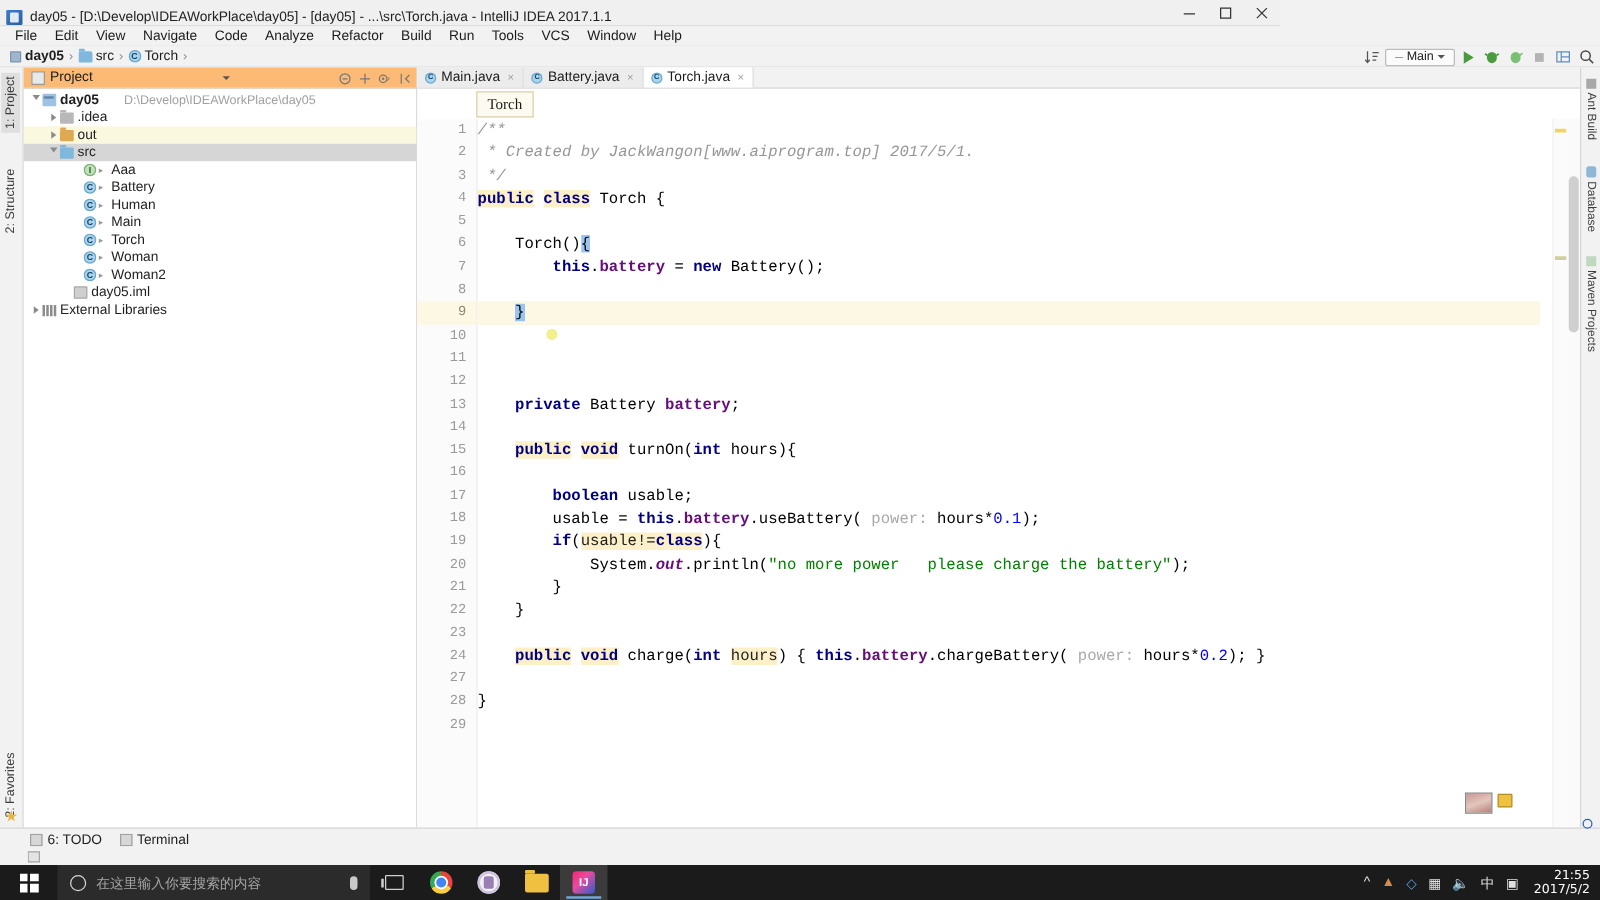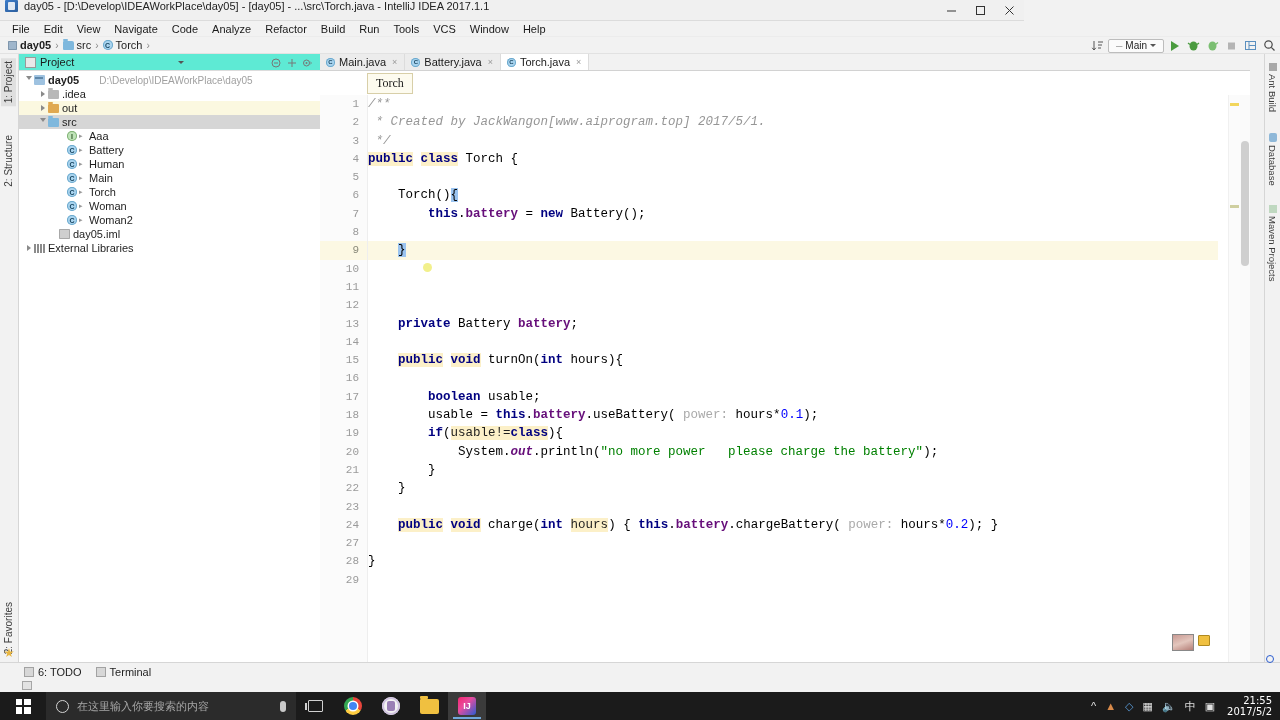--- a/index.html
+++ b/index.html
@@ -8,21 +8,21 @@
     font-family:"Liberation Sans", sans-serif;
     font-size:11px; color:#1e1e1e;
     background:#f2f2f2;
   }
   #app { position:relative; width:1280px; height:720px; }
 
   
   .titlebar{
     position:absolute; left:0; top:0; width:1024px; height:21px;
     background:#f0f0f0; border-bottom:1px solid #dcdcdc;
-    display:flex; align-items:flex-start;
+    display:flex; align-items:flex-end;
   }
   .tb-icon{
     width:13px; height:12px; margin:0 6px 0 5px;
     background:linear-gradient(145deg,#3d7cc9 0%,#2c5f9e 100%);
     border-radius:1px; position:relative; flex:none;
   }
   .tb-icon:after{content:""; position:absolute; left:3px; top:2px; width:7px; height:8px;
      background:#fff; opacity:.85; border-radius:1px;}
   .tb-title{ font-size:11px; color:#222; white-space:nowrap; }
   .win-btns{ position:absolute; right:0; top:0; height:21px; display:flex; }
@@ -83,21 +83,21 @@
   .vtab.sel{ background:#dfdfdf; }
   .star{ position:absolute; left:4px; bottom:22px; width:10px;height:10px;
     background:#e8b642; clip-path:polygon(50% 0,61% 35%,98% 35%,68% 57%,79% 91%,50% 70%,21% 91%,32% 57%,2% 35%,39% 35%);}
 
   
   .project-panel{
     position:absolute; left:19px; top:54px; width:315px; height:608px;
     background:#fff; border-right:1px solid #cfcfcf;
   }
   .pp-header{
-    height:17px; background:#5eead4; border-bottom:1px solid #dcdcdc;
+    height:17px; background:#fdba74; border-bottom:1px solid #dcdcdc;
     display:flex; align-items:center; padding-left:6px; gap:4px; position:relative;text-align:center;
   }
   .pp-title{ font-size:11px; color:#1a1a1a; }
   .pp-ico{ width:11px;height:11px; display:inline-block; position:relative;}
   .pp-ico.proj{ background:#e9e9e9; box-shadow:inset 0 0 0 1px #9a9a9a;}
   .pp-hdr-right{ position:absolute; right:4px; top:0; height:17px; display:flex; align-items:center; gap:5px;}
   .hico{ width:11px;height:11px; display:flex;align-items:center;justify-content:center; color:#5a5a5a; font-size:9px;}
 
   .tree{ padding-top:2px; font-size:11px; }
   .trow{ height:14px; display:flex; align-items:center; white-space:nowrap; padding-left:4px; }
@@ -117,21 +117,21 @@
   .ico-iml{ width:11px;height:10px;background:#cfcfcf;border-radius:1px;position:relative;flex:none;
      box-shadow:inset 0 0 0 1px #a8a8a8;}
   .ico-lib{ width:11px;height:10px;flex:none; display:flex; gap:1px; align-items:flex-end;}
   .ico-lib i{ width:2px;height:9px;background:#8c8c8c; display:block;}
   .tri-small{ width:0;height:0;border-left:4px solid #8a8a8a;border-top:3px solid transparent;border-bottom:3px solid transparent; display:inline-block;}
   .tri-small.open{ border-left:none; border-top:4px solid #8a8a8a; border-left:3px solid transparent; border-right:3px solid transparent;}
   .cls-mark{ width:7px; margin-left:2px; color:#9a9a9a; font-size:7px;}
 
   
   .editor-area{
-    position:absolute; left:320px; top:54px; width:930px; height:608px; background:#fff;
+    position:absolute; left:334px; top:54px; width:930px; height:608px; background:#fff;
   }
   .tabs{
     height:17px; background:#f2f2f2; display:flex; align-items:stretch;
     border-bottom:1px solid #d2d2d2;
   }
   .etab{
     display:flex; align-items:center; gap:4px; padding:0 7px 0 6px; font-size:11px;
     border-right:1px solid #dcdcdc; color:#1a1a1a; position:relative; background:#ececec;
   }
   .etab.active{ background:#ffffff; }

